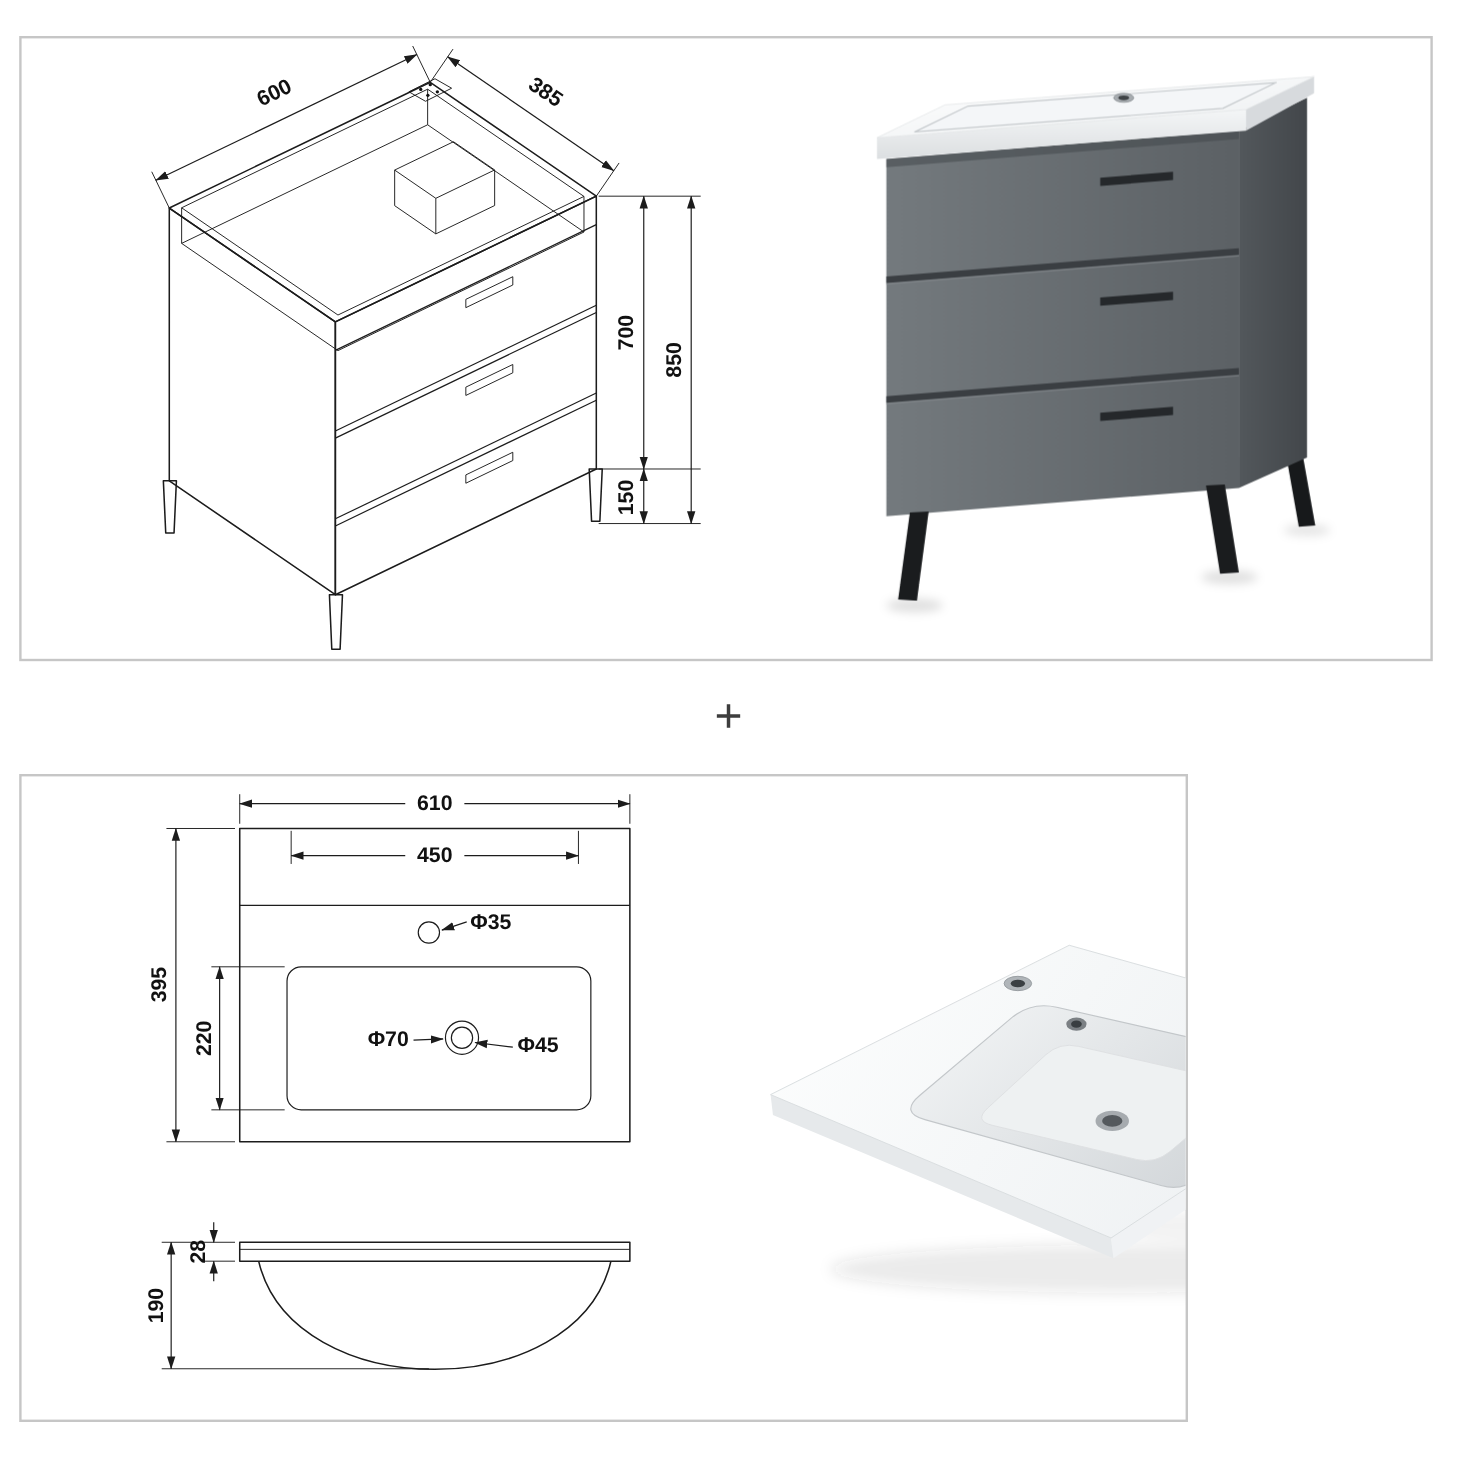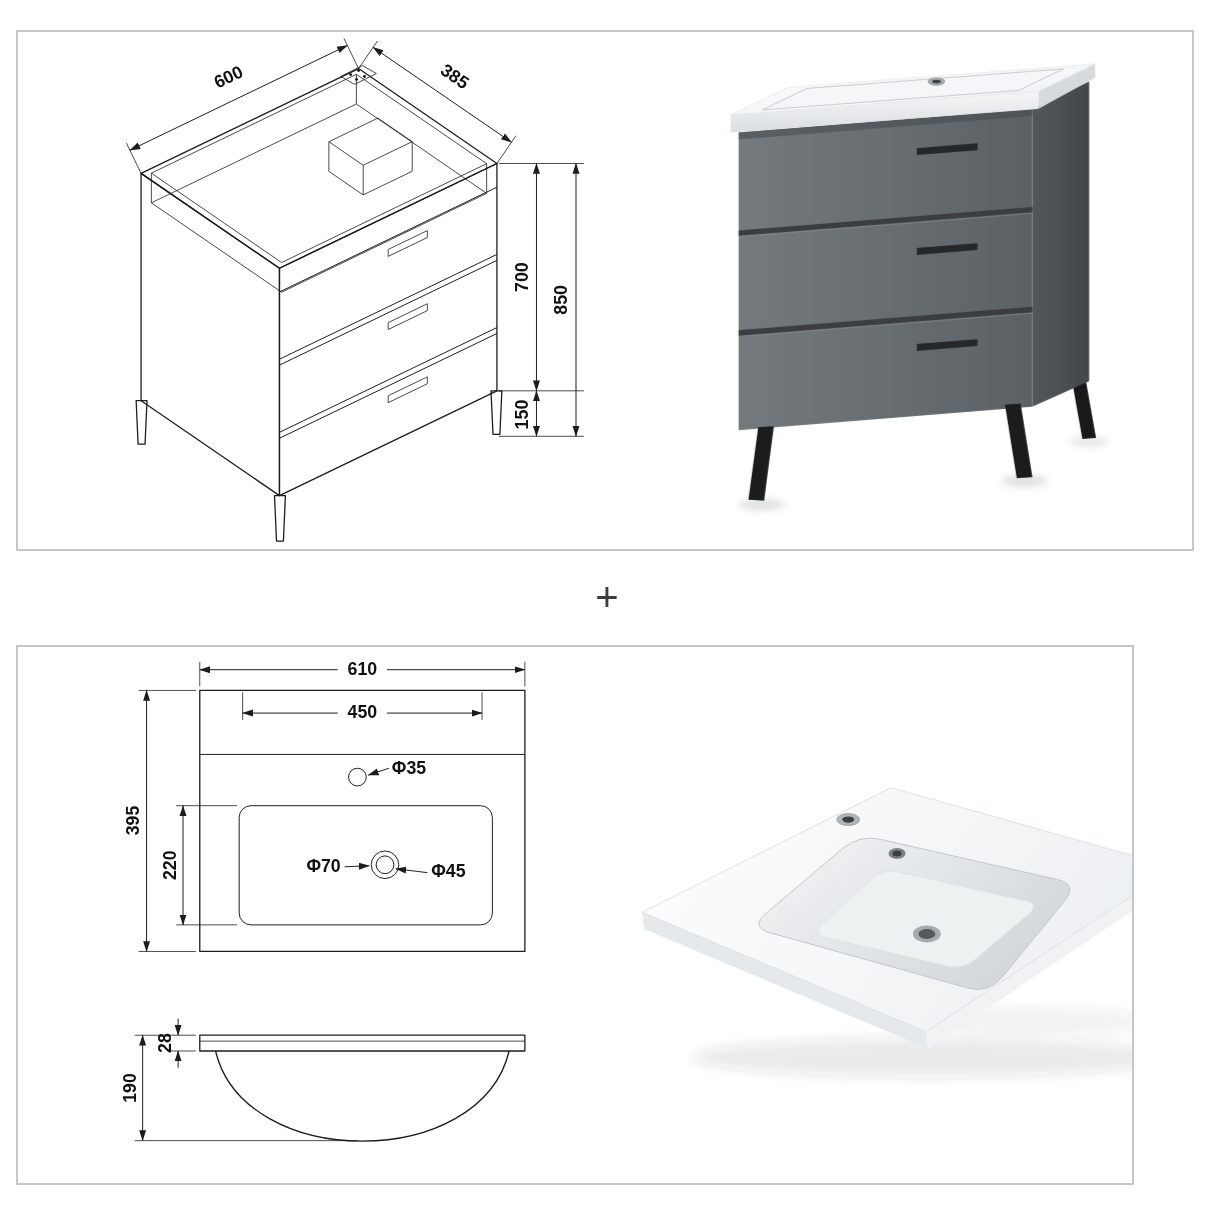--- a/index.html
+++ b/index.html
@@ -1,19 +1,19 @@
 <!DOCTYPE html>
 <html><head>
 <meta charset="utf-8">
 <style>
   html,body{margin:0;padding:0;background:#fff;}
   .page{position:relative;width:1214px;height:1214px;background:#fff;font-family:"Liberation Sans",sans-serif;overflow:hidden;}
   .panel{position:absolute;border:2px solid #c6c6c6;background:#fff;box-sizing:border-box;overflow:hidden;}
   #panel-vanity{left:16px;top:30px;width:1178px;height:521px;}
-  #panel-basin{left:16px;top:645px;width:1118px;height:540px;}
+  #panel-basin{left:16px;top:645px;width:974px;height:540px;}
   .plus{position:absolute;top:567px;left:0;width:100%;height:60px;text-align:center;font-size:40px;line-height:60px;color:#3d3d3d;}
   svg{position:absolute;}
   .line{stroke:#1c1c1c;stroke-width:1.3;fill:none;stroke-linejoin:round;}
   .thin{stroke:#1c1c1c;stroke-width:0.8;fill:none;}
   .dim{stroke:#1c1c1c;stroke-width:1;fill:none;}
   .ext{stroke:#1c1c1c;stroke-width:0.8;fill:none;}
   .dimtext{font-family:"Liberation Sans",sans-serif;font-size:18px;font-weight:600;fill:#111;}
 </style>
 </head>
 <body>

